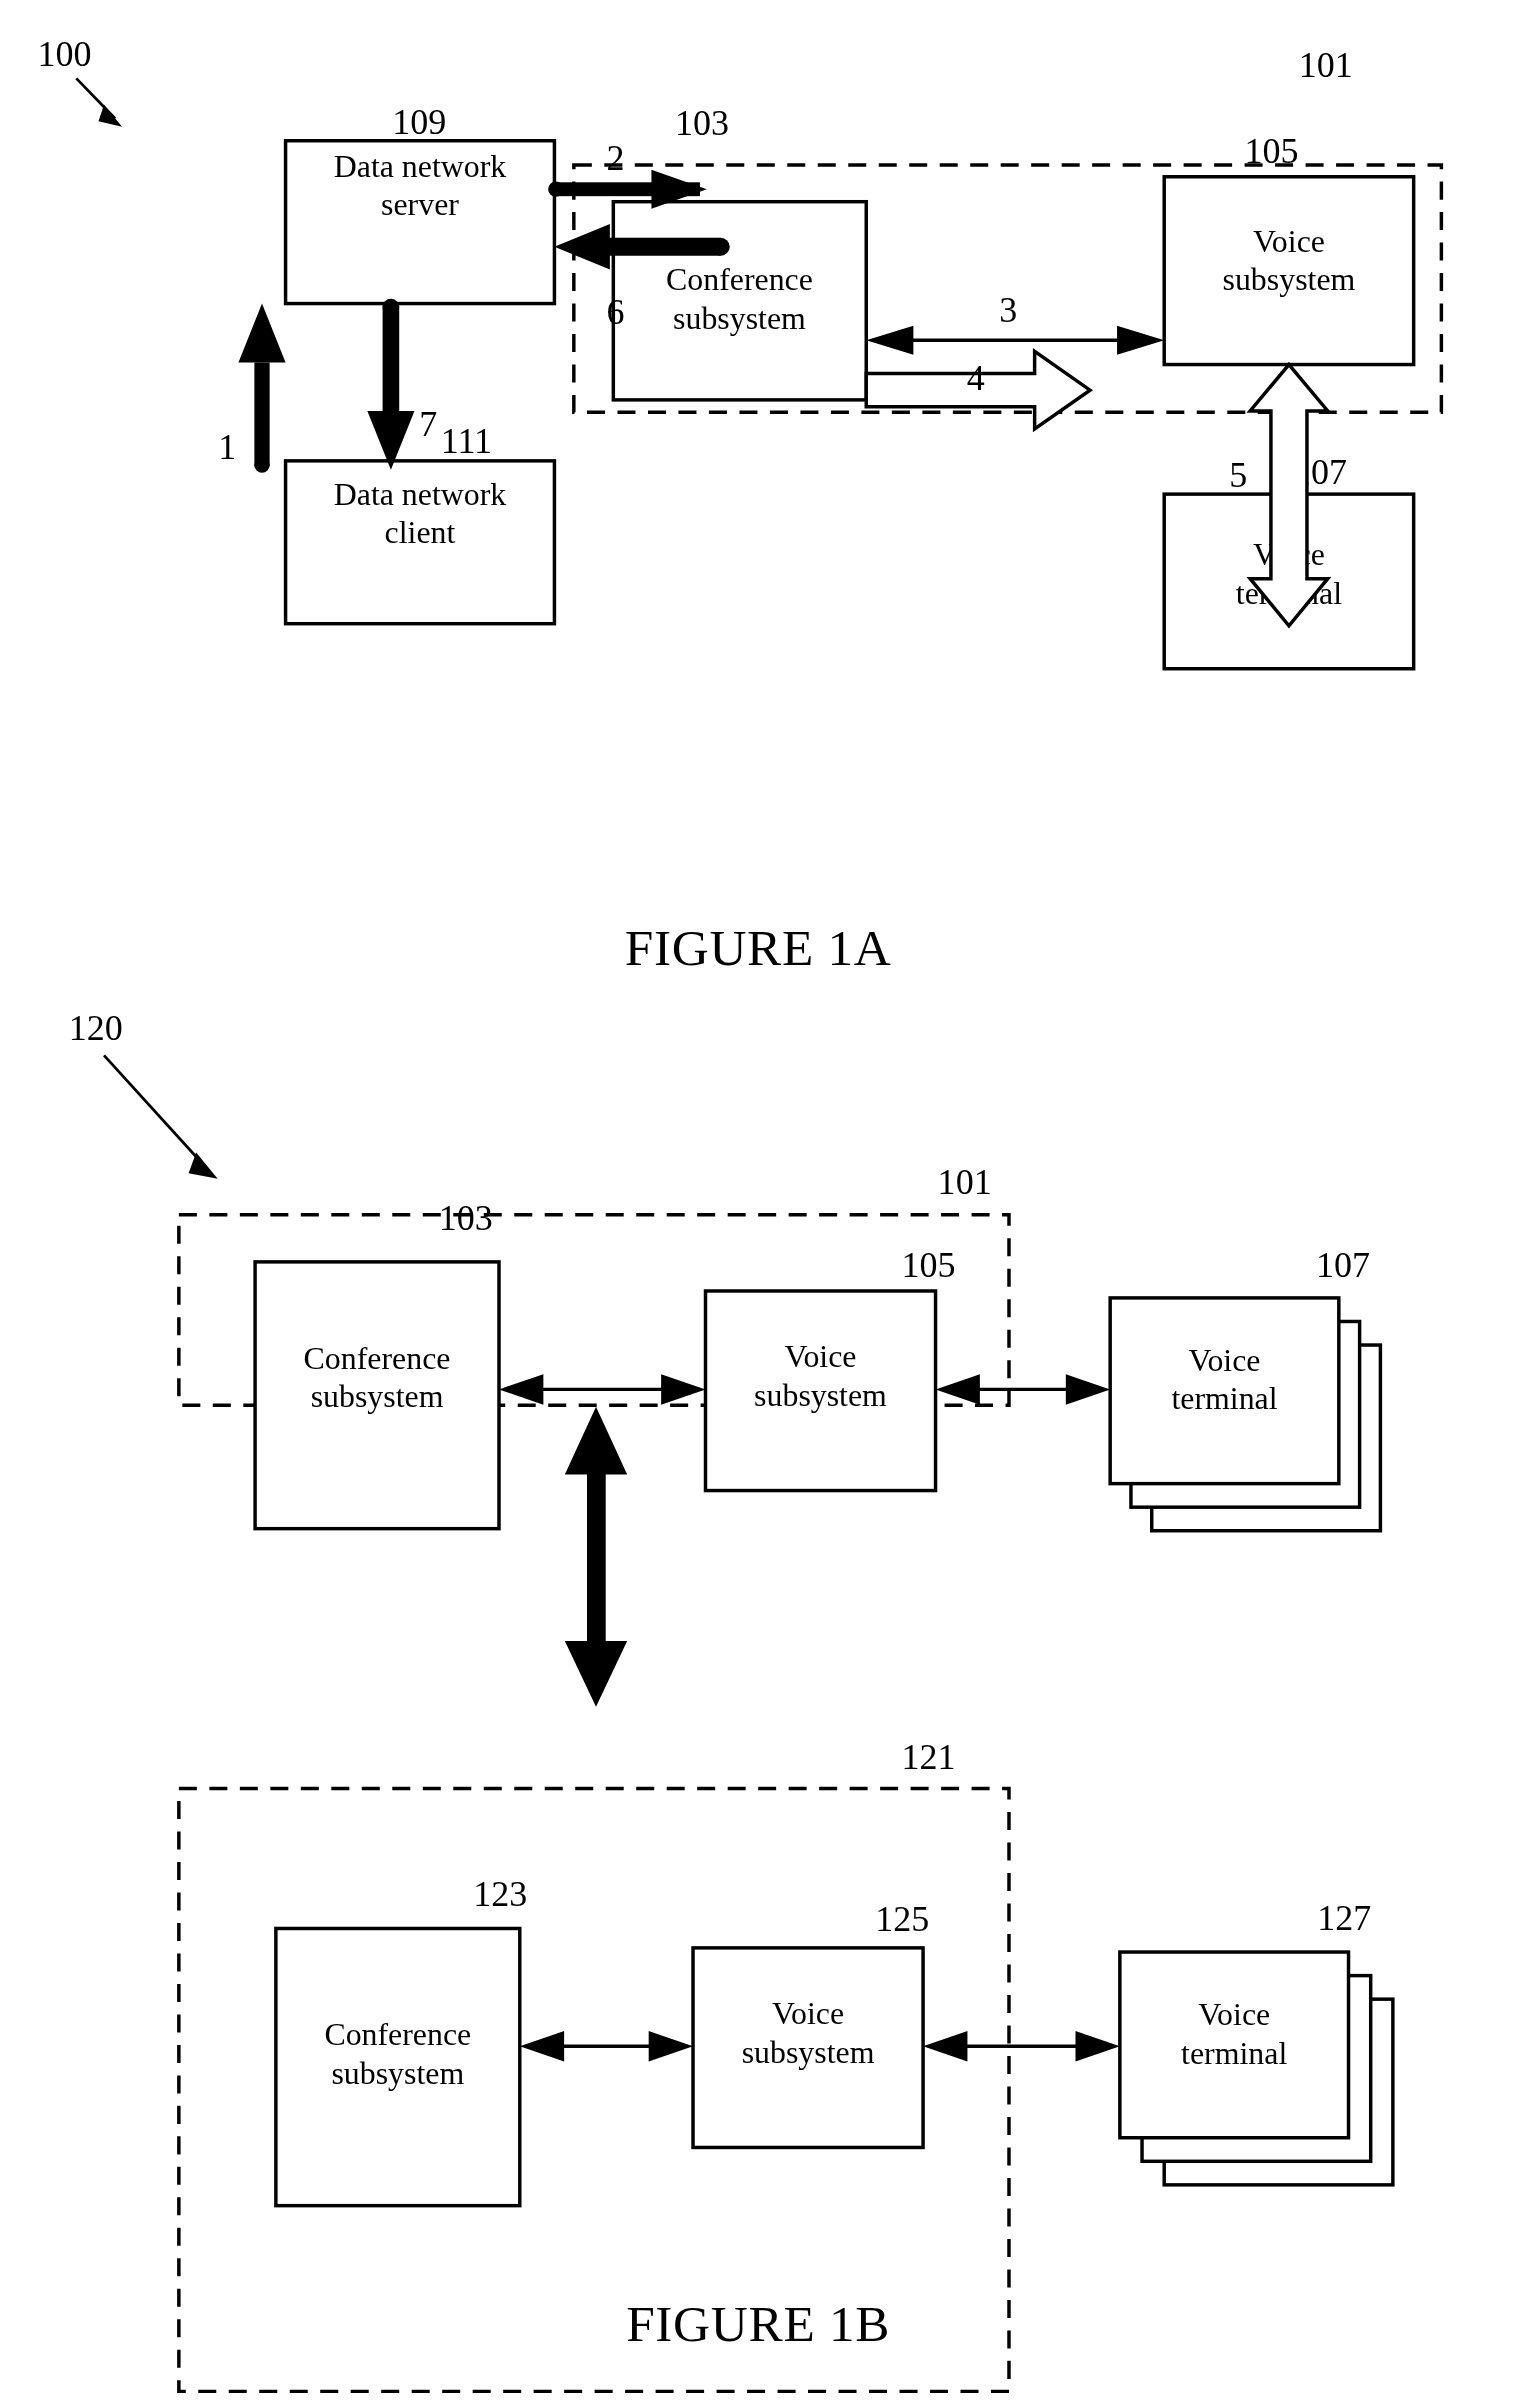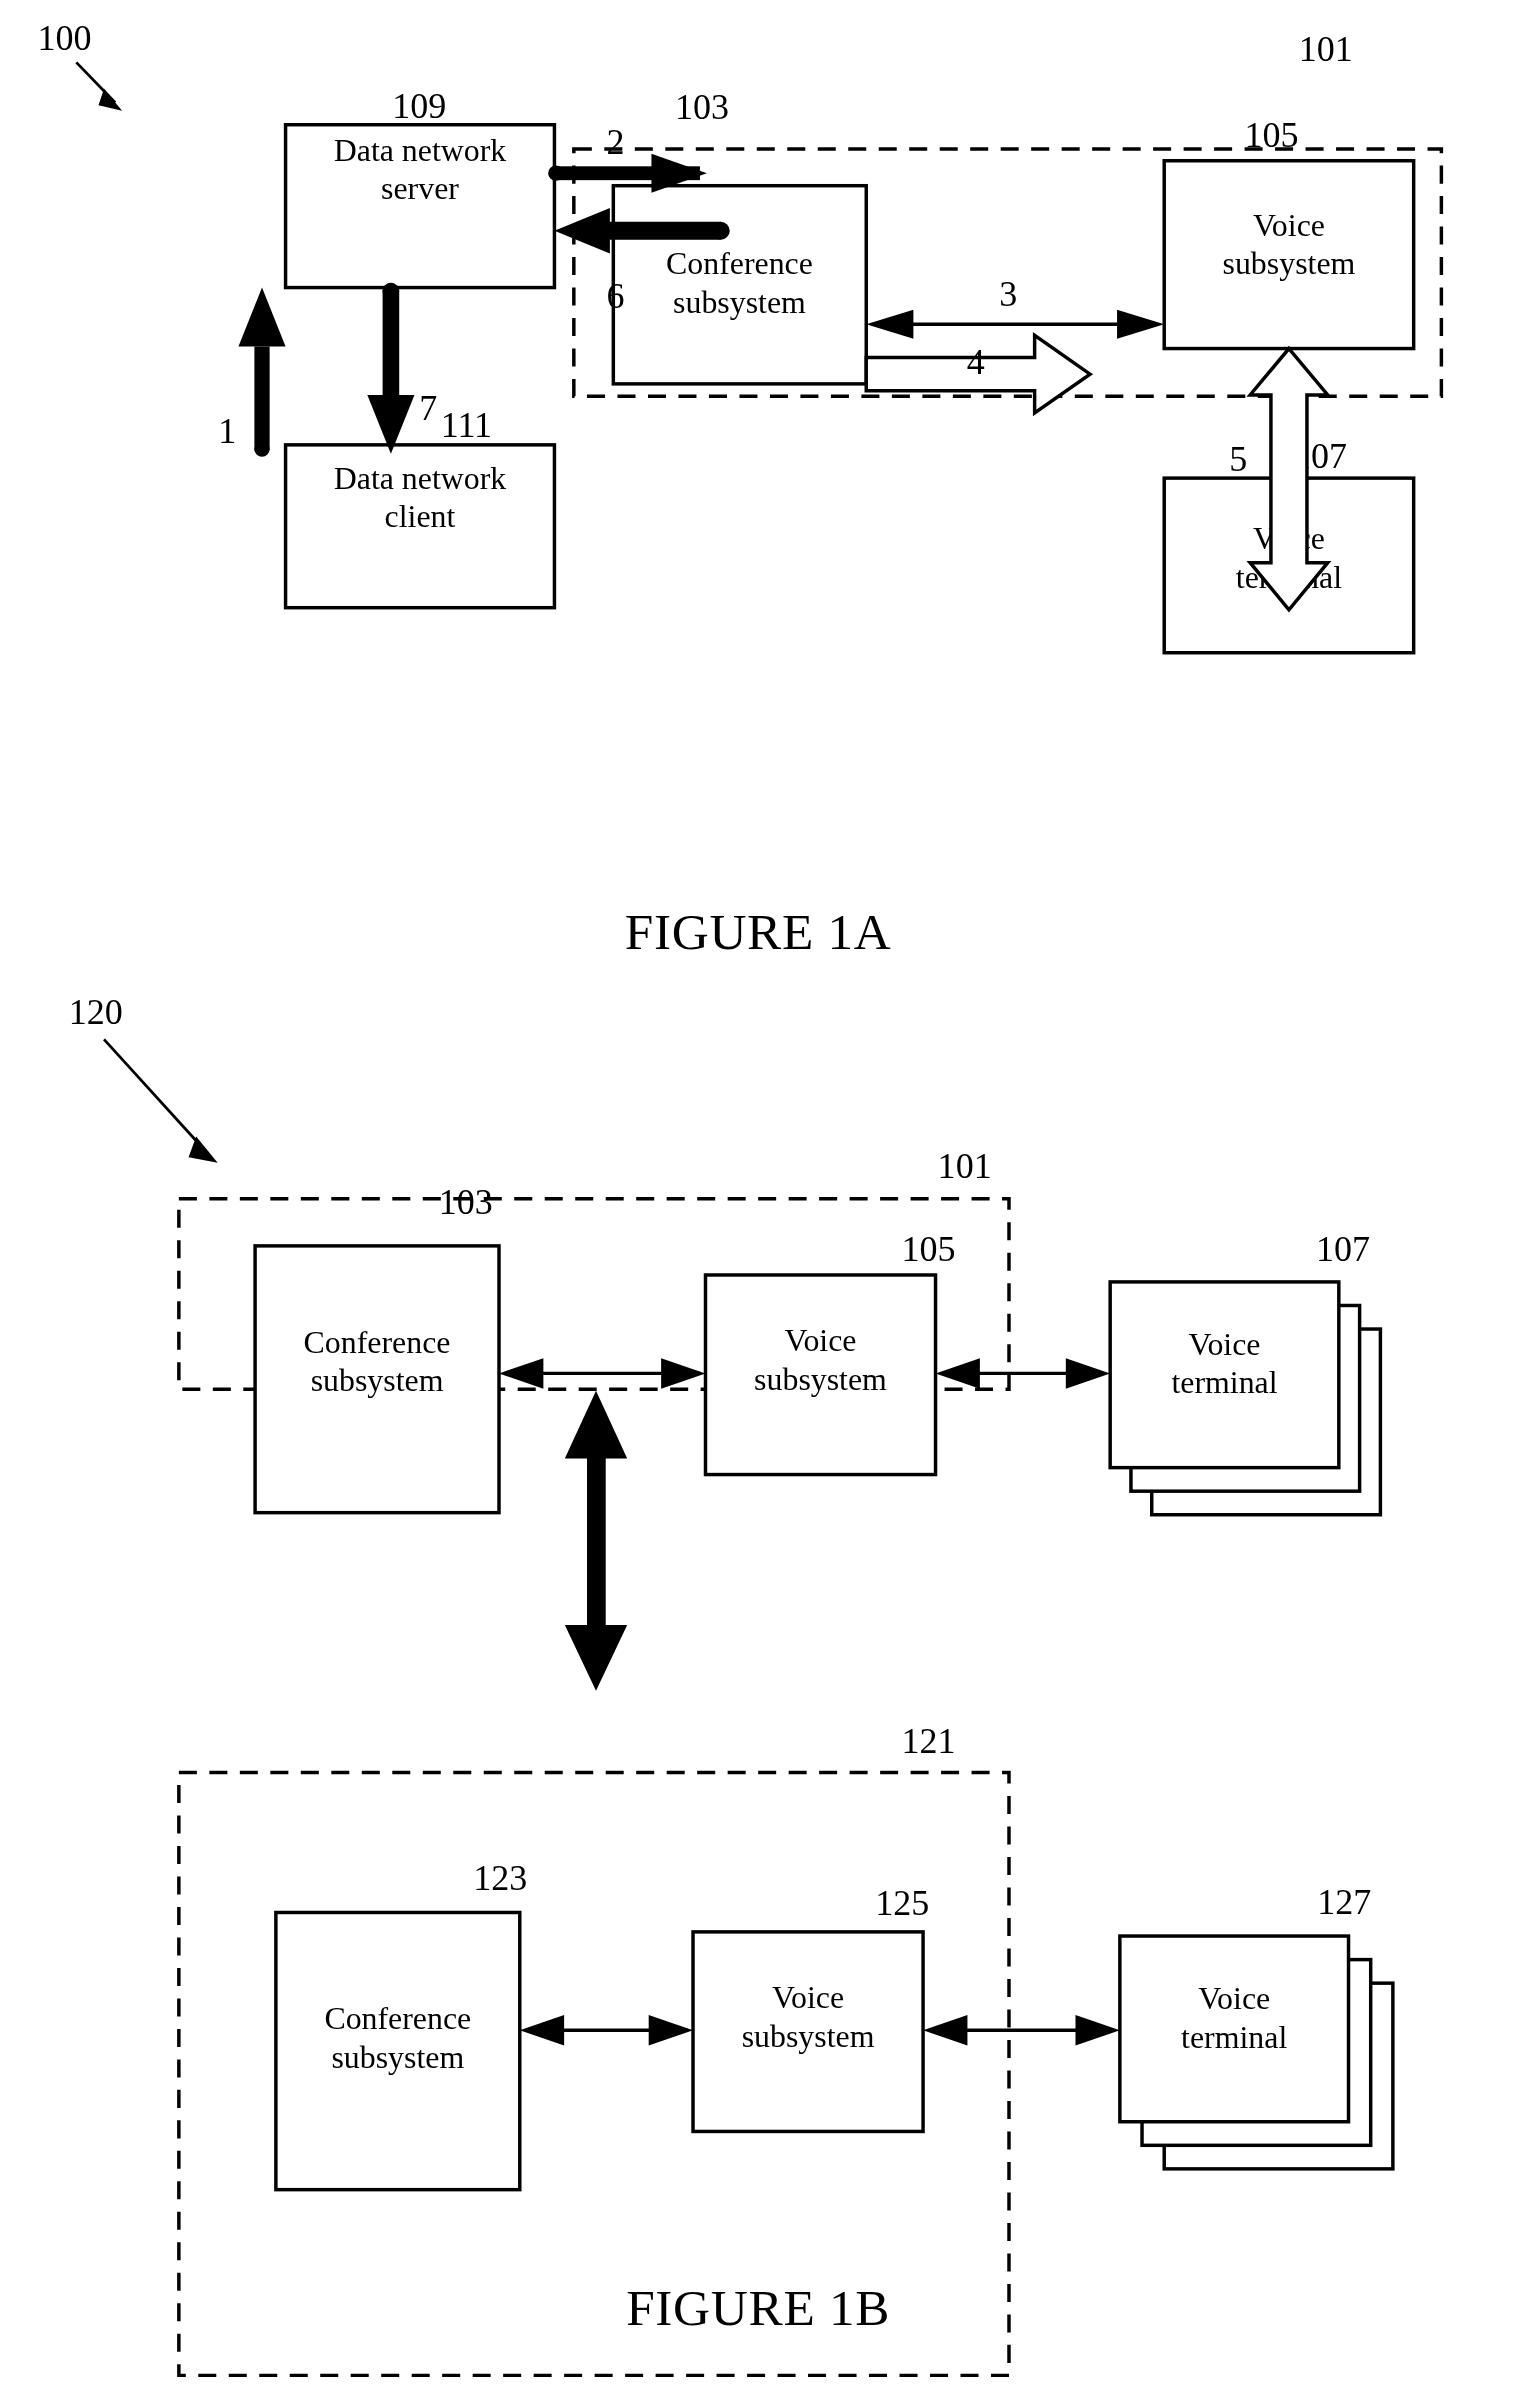--- a/index.html
+++ b/index.html
@@ -11,21 +11,21 @@
     width: 1517px;
     height: 2401px;
     font-family: "Liberation Serif", "DejaVu Serif", serif;
     color: #000000;
     overflow: hidden;
     position: relative;
   }
   #sheet {
     position: absolute;
     left: 0;
-    top: 0;
+    top: 16px;
     width: 1517px;
     height: 1768px;
   }
   svg { display: block; }
   .box-label {
     font-family: "Liberation Serif", "DejaVu Serif", serif;
     font-size: 46px;
     text-anchor: middle;
     fill: #000;
   }

